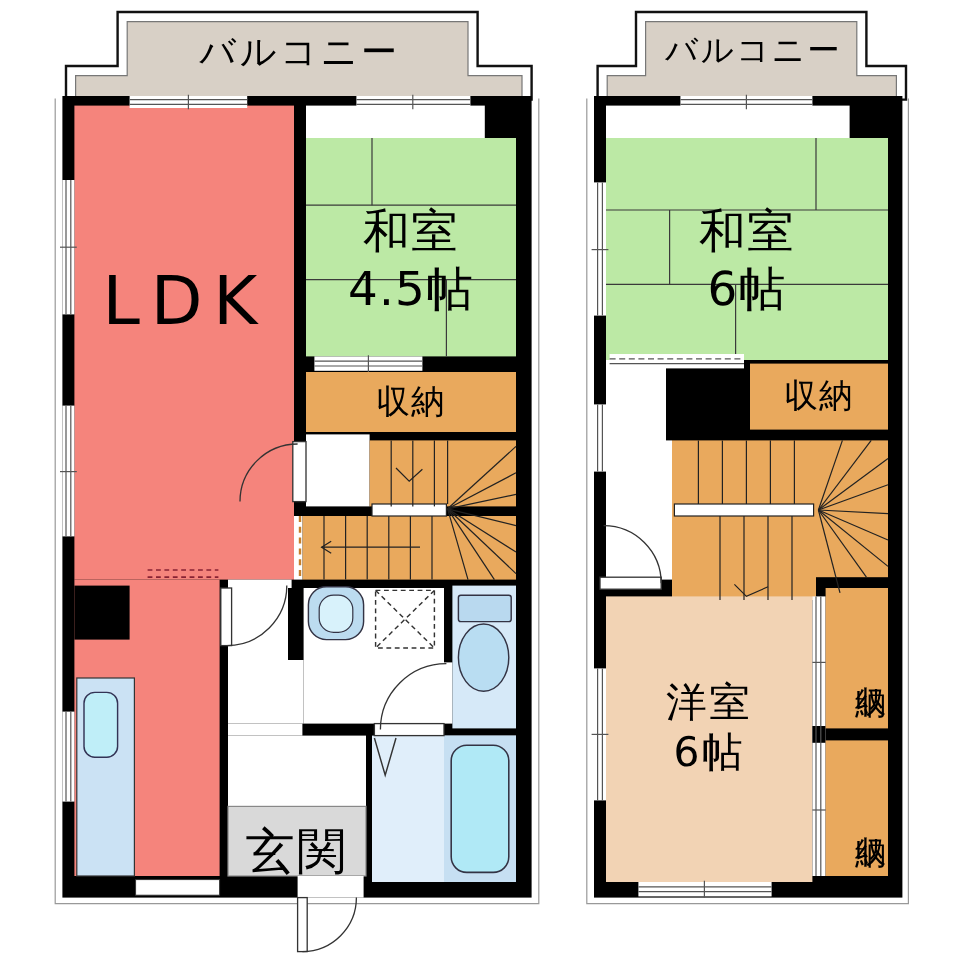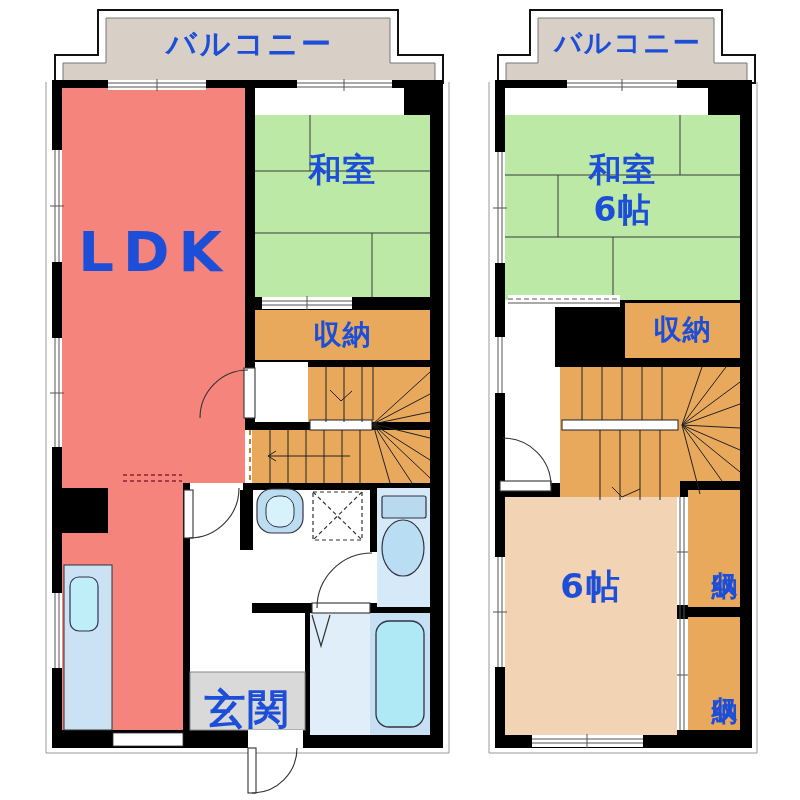--- a/index.html
+++ b/index.html
@@ -1,25 +1,25 @@
 <!DOCTYPE html>
 <html><head>
 <meta charset="utf-8">
 <style>
   html,body{margin:0;padding:0;background:#ffffff;}
   .stage{position:relative;width:800px;height:800px;background:#ffffff;overflow:hidden;
          font-family:"DejaVu Sans",sans-serif;}
   .stage svg{position:absolute;left:0;top:0;}
-  .lbl{position:absolute;font-weight:bold;color:#1d4ed8;text-align:center;
+  .lbl{position:absolute;font-weight:normal;color:#000000;text-align:center;
        line-height:1.22;z-index:5;white-space:nowrap;}
   .lbl .line{display:block;}
   .balcony-lbl{font-size:30px;letter-spacing:3px;}
   .balcony-lbl-r{font-size:27px;letter-spacing:2px;}
   .ldk-lbl{font-size:56px;letter-spacing:9px;}
-  .room-lbl{font-size:33px;letter-spacing:1px;}
+  .room-lbl{font-size:39px;letter-spacing:1px;margin-top:20px;}
   .room-lbl-big{font-size:34px;letter-spacing:2px;}
   .storage-lbl{font-size:28px;letter-spacing:1px;}
   .genkan-lbl{font-size:41px;letter-spacing:2px;}
   .v-lbl{font-size:26px;writing-mode:vertical-rl;text-orientation:upright;
          text-align:center;letter-spacing:2px;}
 </style>
 </head>
 <body>
 
 <div class="stage">
@@ -241,34 +241,36 @@
 </svg>
 
   <div class="lbl balcony-lbl" style="left:90px;top:26px;width:320px;">バルコニー</div>
 
   <div class="lbl balcony-lbl-r" style="left:498px;top:27px;width:260px;">バルコニー</div>
 
   <div class="lbl ldk-lbl" style="left:62px;top:218px;width:185px;">LDK</div>
 
   <div class="lbl room-lbl" style="left:255px;top:150px;width:175px;">
     <span class="line">和室</span>
+    <span class="line">4.5帖</span>
   </div>
 
   <div class="lbl storage-lbl" style="left:255px;top:318px;width:175px;">収納</div>
 
   <div class="lbl genkan-lbl" style="left:190px;top:684px;width:115px;">玄関</div>
 
   <div class="lbl room-lbl" style="left:505px;top:150px;width:235px;">
     <span class="line">和室</span>
     <span class="line">6帖</span>
   </div>
 
   <div class="lbl storage-lbl" style="left:625px;top:313px;width:115px;">収納</div>
 
   <div class="lbl room-lbl-big" style="left:505px;top:566px;width:172px;">
+    <span class="line">洋室</span>
     <span class="line">6帖</span>
   </div>
 
   <div class="lbl v-lbl" style="left:688px;top:505px;width:52px;height:96px;">収納</div>
 
   <div class="lbl v-lbl" style="left:688px;top:630px;width:52px;height:96px;">収納</div>
 
 </div>
 
 </body></html>

